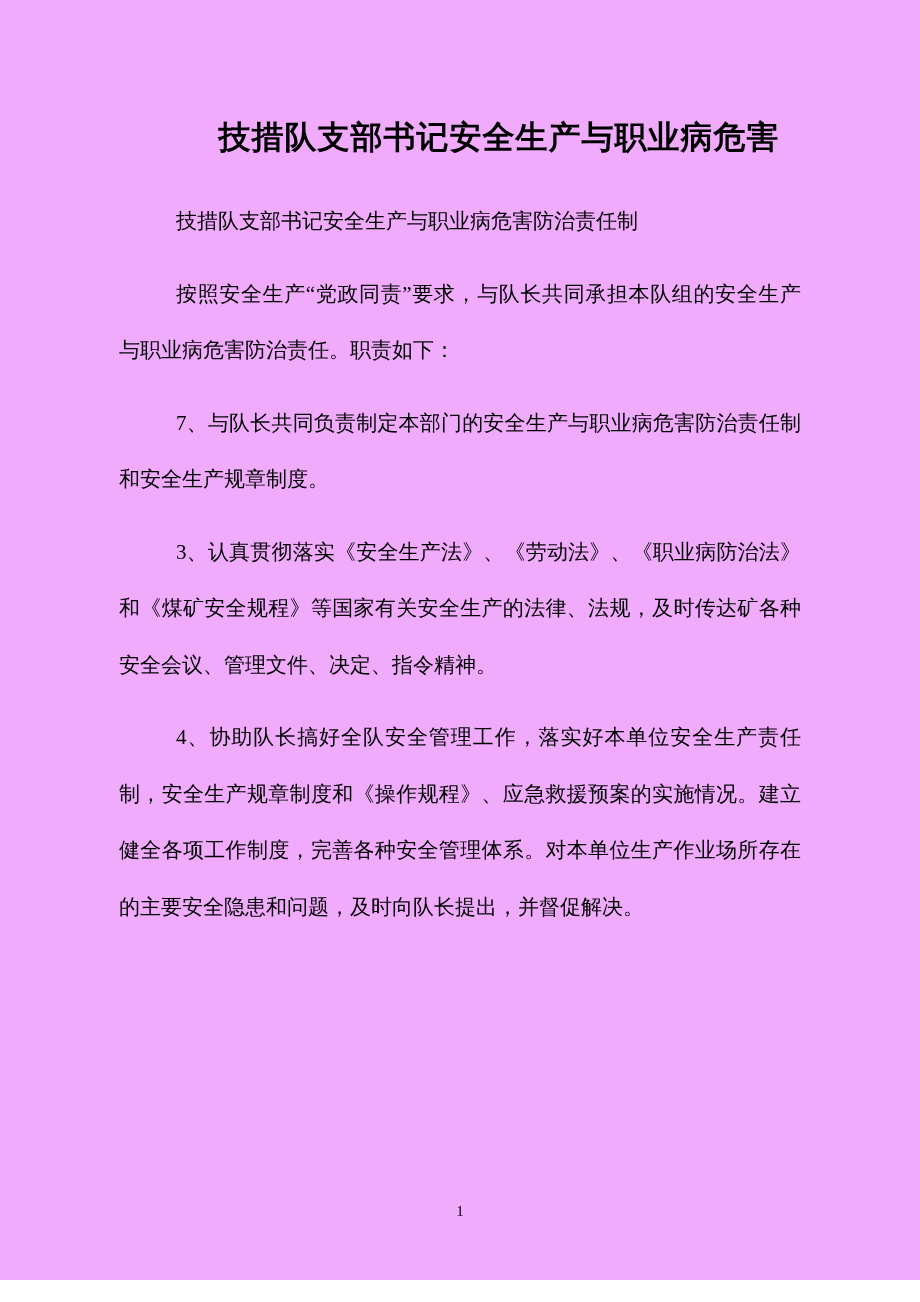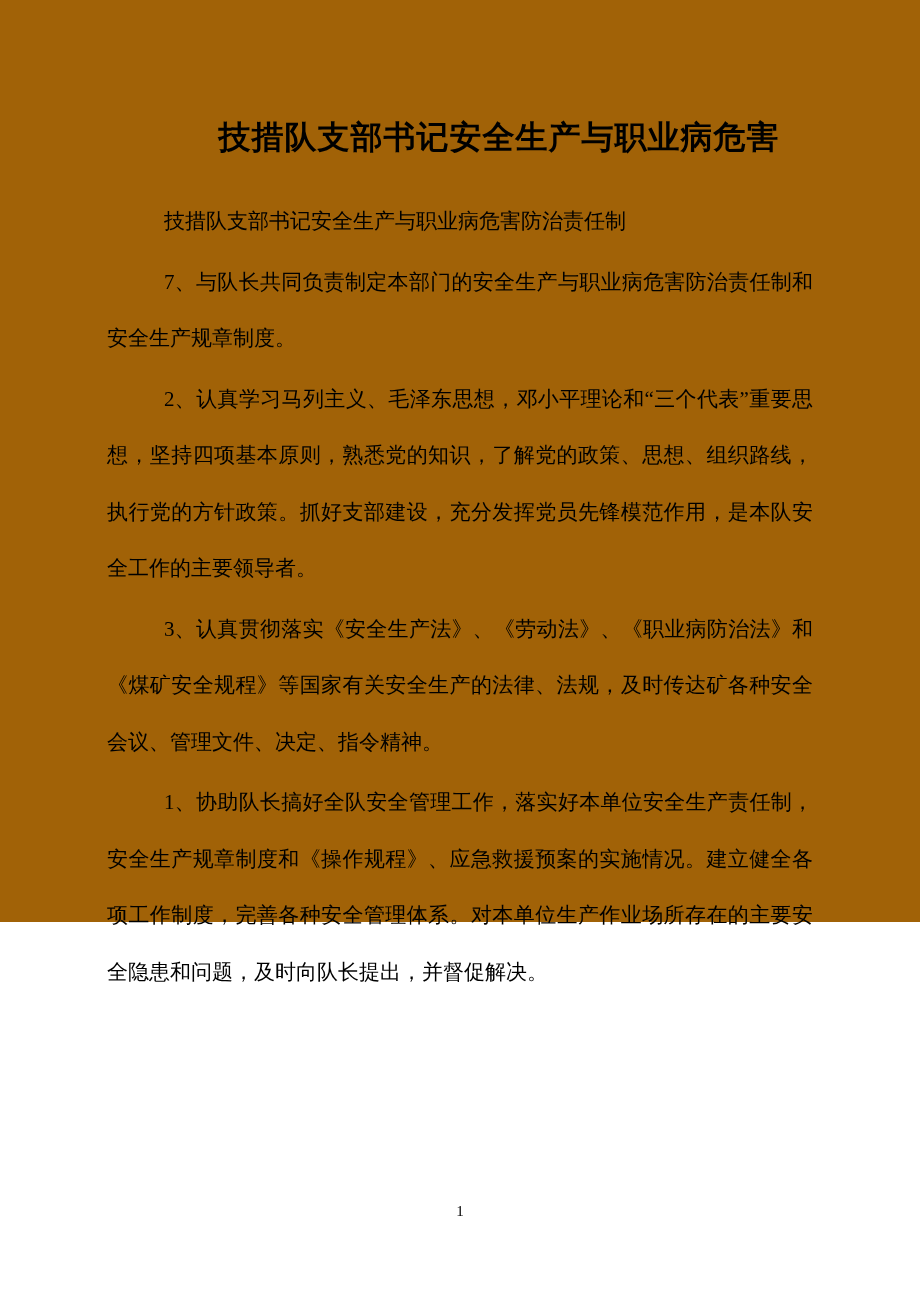--- a/index.html
+++ b/index.html
@@ -7,22 +7,22 @@
     width: 920px;
     height: 1302px;
     background: #ffffff;
     overflow: hidden;
     font-family: "Liberation Serif", "DejaVu Serif", serif;
     color: #000000;
   }
   .page {
     position: relative;
     width: 920px;
-    height: 922px;
-    background: #a16207;
+    height: 1280px;
+    background: #f0abfc;
   }
   .doc-title {
     padding-top: 100px;
     font-weight: bold;
     font-size: 32px;
     line-height: 75px;
     letter-spacing: 1px;
     text-align: center;
     color: #000000;
   }
@@ -33,21 +33,21 @@
     margin-top: 18px;
     margin-left: 103px;
     width: 714px;
     font-size: 21px;
     line-height: 56.5px;
     text-align: justify;
     color: #000000;
   }
   .doc-body p {
     text-indent: 57px; 
-    margin: 4px;
+    margin: 16px;
   }
   .page-footer {
     position: absolute;
     top: 1200px;
     left: 0;
     width: 920px;
     text-align: center;
     font-size: 15px;
     line-height: 22px;
     color: #000000;
@@ -57,23 +57,23 @@
 <body>
 
 <div class="page">
 
   <div class="doc-title">
     <div class="title-line-1">技措队支部书记安全生产与职业病危害</div>
   </div>
 
   <div class="doc-body">
     <p>技措队支部书记安全生产与职业病危害防治责任制</p>
+    <p>按照安全生产“党政同责”要求，与队长共同承担本队组的安全生产与职业病危害防治责任。职责如下：</p>
     <p>7、与队长共同负责制定本部门的安全生产与职业病危害防治责任制和安全生产规章制度。</p>
-    <p>2、认真学习马列主义、毛泽东思想，邓小平理论和“三个代表”重要思想，坚持四项基本原则，熟悉党的知识，了解党的政策、思想、组织路线，执行党的方针政策。抓好支部建设，充分发挥党员先锋模范作用，是本队安全工作的主要领导者。</p>
     <p>3、认真贯彻落实《安全生产法》、《劳动法》、《职业病防治法》和《煤矿安全规程》等国家有关安全生产的法律、法规，及时传达矿各种安全会议、管理文件、决定、指令精神。</p>
-    <p>1、协助队长搞好全队安全管理工作，落实好本单位安全生产责任制，安全生产规章制度和《操作规程》、应急救援预案的实施情况。建立健全各项工作制度，完善各种安全管理体系。对本单位生产作业场所存在的主要安全隐患和问题，及时向队长提出，并督促解决。</p>
+    <p>4、协助队长搞好全队安全管理工作，落实好本单位安全生产责任制，安全生产规章制度和《操作规程》、应急救援预案的实施情况。建立健全各项工作制度，完善各种安全管理体系。对本单位生产作业场所存在的主要安全隐患和问题，及时向队长提出，并督促解决。</p>
   </div>
 
   <div class="page-footer">
     <span>1</span>
   </div>
 
 </div>
 
 </body></html>

